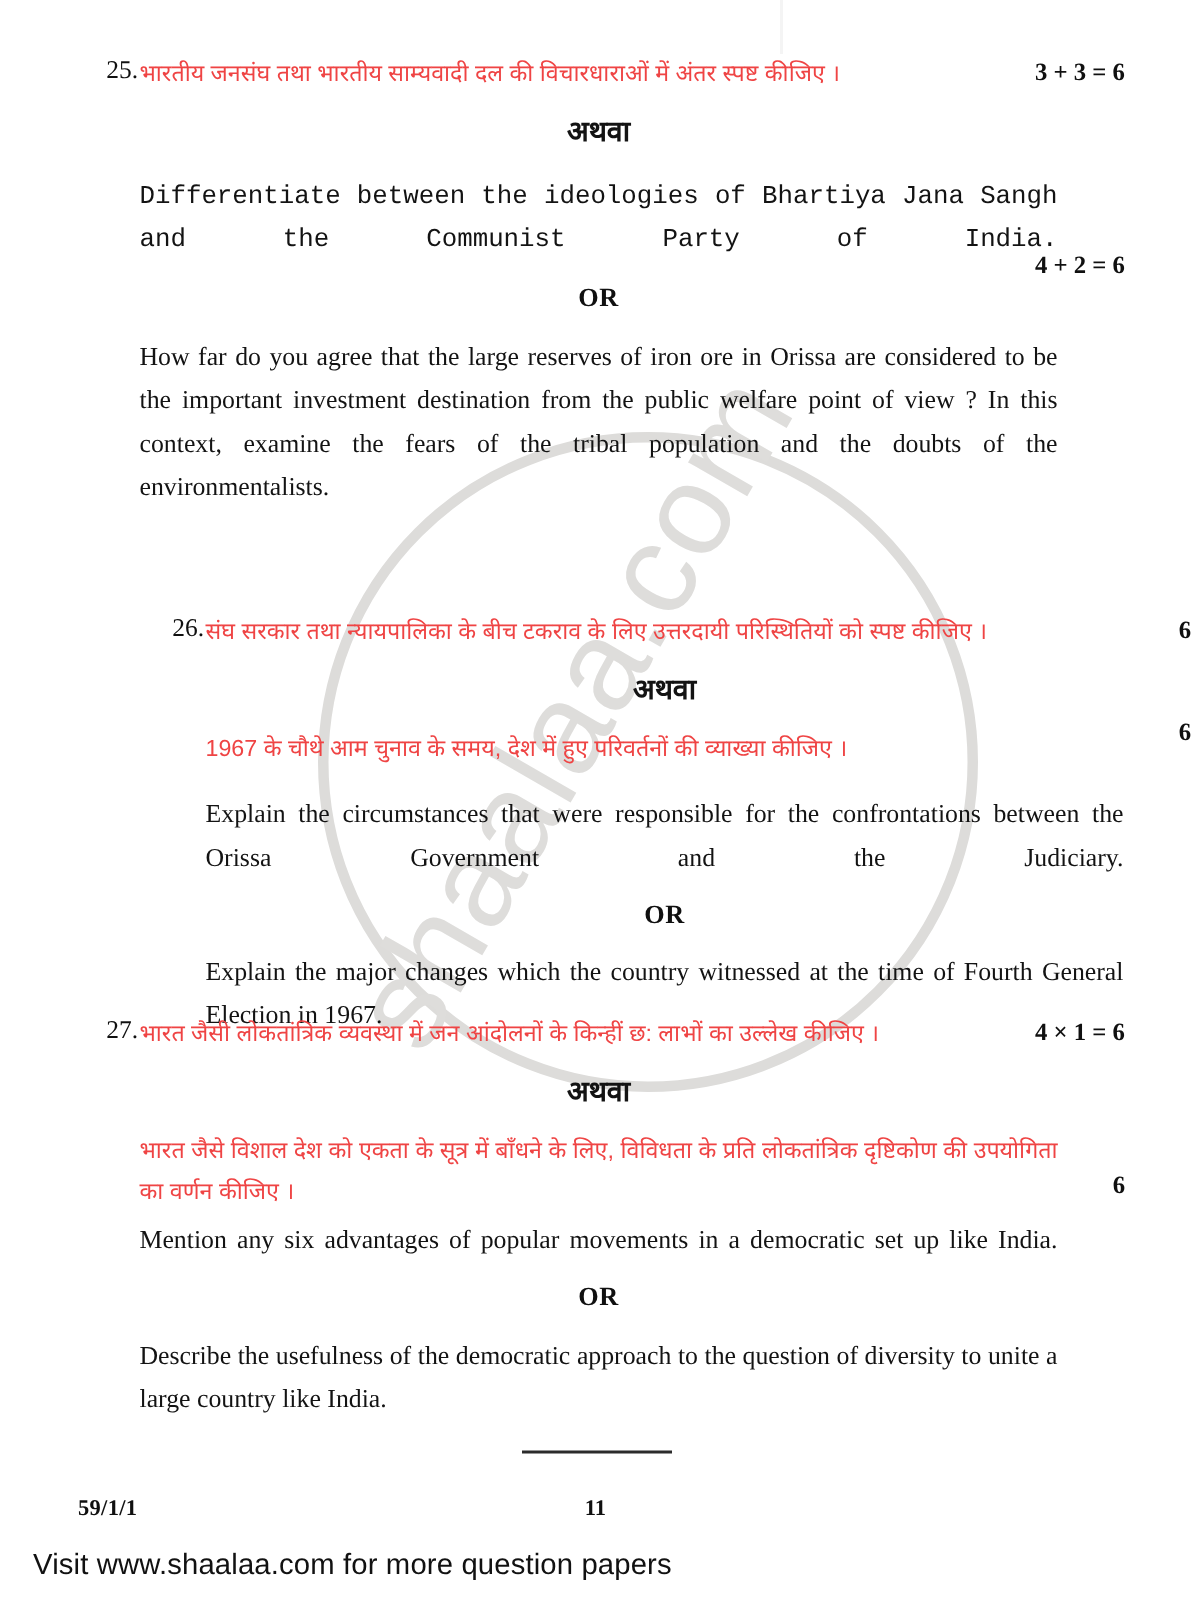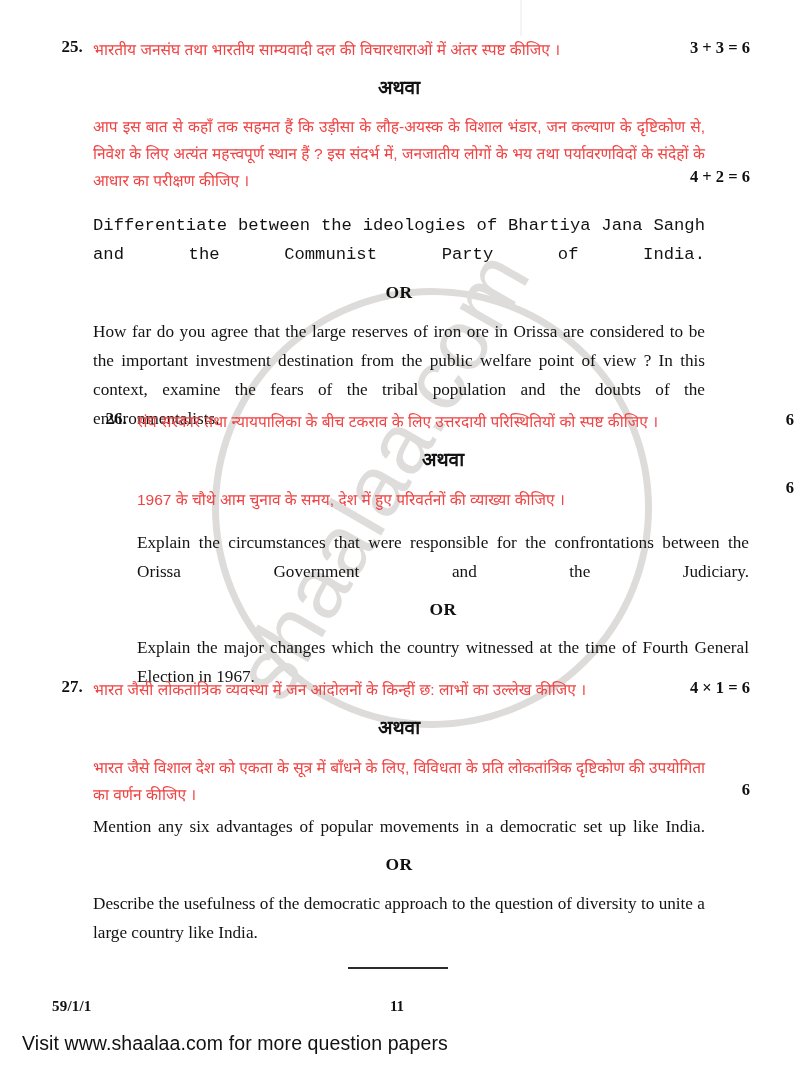--- a/index.html
+++ b/index.html
@@ -63,23 +63,23 @@
   
   #content {
     position: relative;
     z-index: 3;
   }
   .qblock { position: relative; }
   .qnum {
     position: absolute;
     left: 52px;
     width: 40px;
-    text-align: center;
+    text-align: right;
     font-size: 17px;
-    font-weight: 700;
+    font-weight: 400;
   }
   .body {
     margin-left: 93px;
     margin-right: 95px;
   }
 
   
   .hi {
     font-family: "Liberation Sans", "DejaVu Sans", sans-serif;
     font-size: 15.5px;
@@ -178,21 +178,20 @@
   </div>
 
   <div id="content">
 
     <div class="qblock" style="position:absolute; left:0; top:36px; width:800px;">
       <div class="qnum" style="top:1px;">25.</div>
       <div class="marks" style="top:2px;">3 + 3 = 6</div>
       <div class="body">
         <div class="hi">भारतीय जनसंघ तथा भारतीय साम्यवादी दल की विचारधाराओं में अंतर स्पष्ट कीजिए ।</div>
         <div class="athva" style="margin-top:11px;">अथवा</div>
-        <div class="hi just" style="margin-top:13px;">आप इस बात से कहाँ तक सहमत हैं कि उड़ीसा के लौह-अयस्क के विशाल भंडार, जन कल्याण के दृष्टिकोण से, निवेश के लिए अत्यंत महत्त्वपूर्ण स्थान हैं ? इस संदर्भ में, जनजातीय लोगों के भय तथा पर्यावरणविदों के संदेहों के आधार का परीक्षण कीजिए ।</div>
       </div>
       <div class="marks" style="top:131px;">4 + 2 = 6</div>
       <div class="body">
         <div class="en lastjust" style="margin-top:17px;font-family:Liberation Mono, monospace;">Differentiate between the ideologies of Bhartiya Jana Sangh and the Communist Party of India.</div>
         <div class="or-label" style="margin-top:13px;">OR</div>
         <div class="en" style="margin-top:14px;">How far do you agree that the large reserves of iron ore in Orissa are considered to be the important investment destination from the public welfare point of view ? In this context, examine the fears of the tribal population and the doubts of the environmentalists.</div>
       </div>
     </div>
 
     <div class="qblock" style="position:absolute; left:0; top:408px; width:800px;margin-left:44px;">

